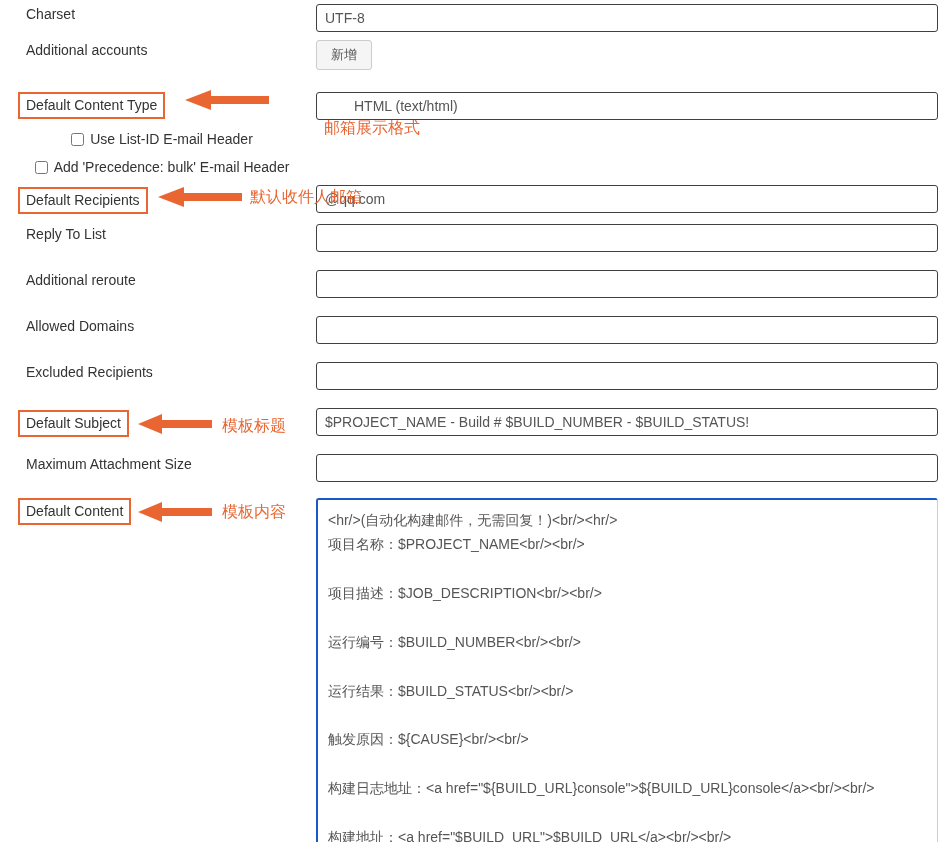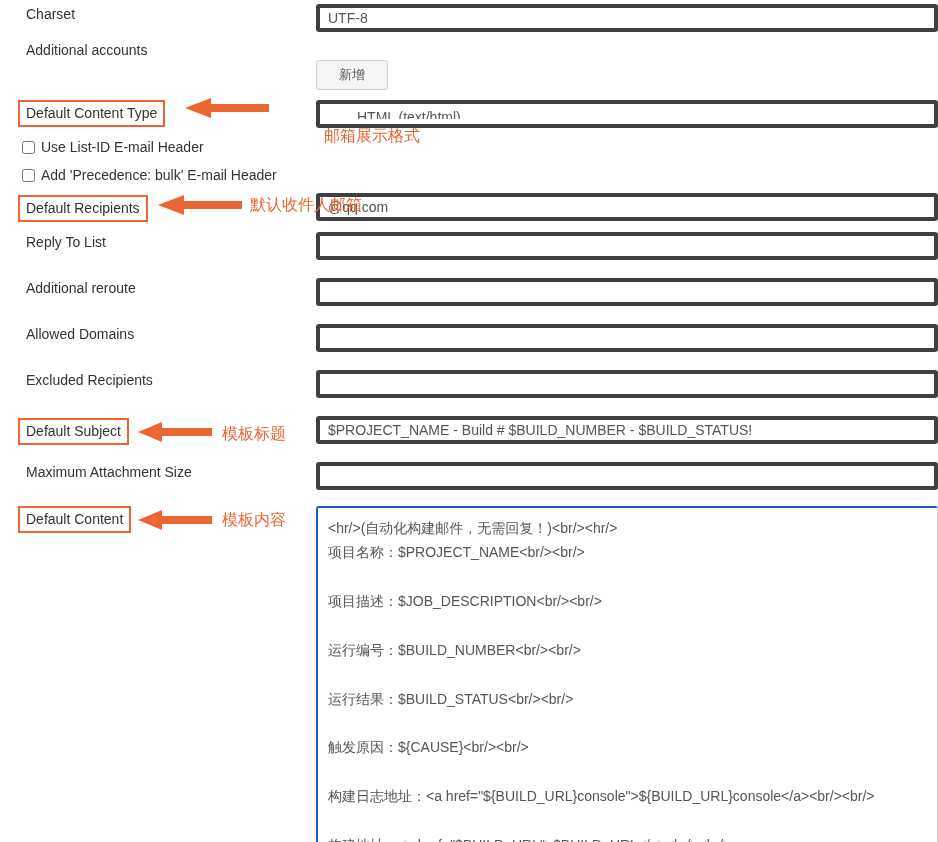--- a/index.html
+++ b/index.html
@@ -23,65 +23,65 @@
     position: relative;
   }
   .label-col {
     width: 316px;
     padding: 6px 0 6px 26px;
     display: flex;
     align-items: center;
     flex-shrink: 0;
   }
   .label-col.indent-cb {
-    padding-left: 22px;
+    padding-left: 8px;
     gap: 6px;
+    justify-content: center;
   }
   .label-text {
     color: #333;
   }
   .boxed {
     border: 2.5px solid #e96632;
     border-radius: 0;
     padding: 3px 6px 4px 6px;
     margin-left: -4px;
   }
   .input-col {
     flex: 1;
     padding: 4px 0;
     display: flex;
     align-items: center;
   }
   .text-input, .select-input, .ta-input {
     width: 100%;
-    border: 4px solid #404040;
+    border: 1px solid #404040;
     border-radius: 3px;
     background: #fff;
     color: #555;
     font-size: 14px;
     padding: 5px 8px;
     outline: none;
   }
   .text-input { height: 28px; }
   .select-input {
     height: 28px;
     appearance: none;
     background-image: none;
     padding-left: 37px;
   }
   .btn {
     height: 30px;
     border: 1px solid #ccc;
     background: #f5f5f5;
     color: #555;
-    padding: 0 22px;
+    padding: 0 14px;
     font-size: 13px;
     cursor: pointer;
     border-radius: 3px;
-    margin-top: 20px;
   }
   input[type="checkbox"] {
     width: 13px; height: 13px;
     margin: 0;
   }
   .ta-input {
     min-height: 362px;
     line-height: 1.74;
     font-family: Helvetica, Arial, "PingFang SC", "Microsoft YaHei", sans-serif;
     border: 2px solid #1858c8;

